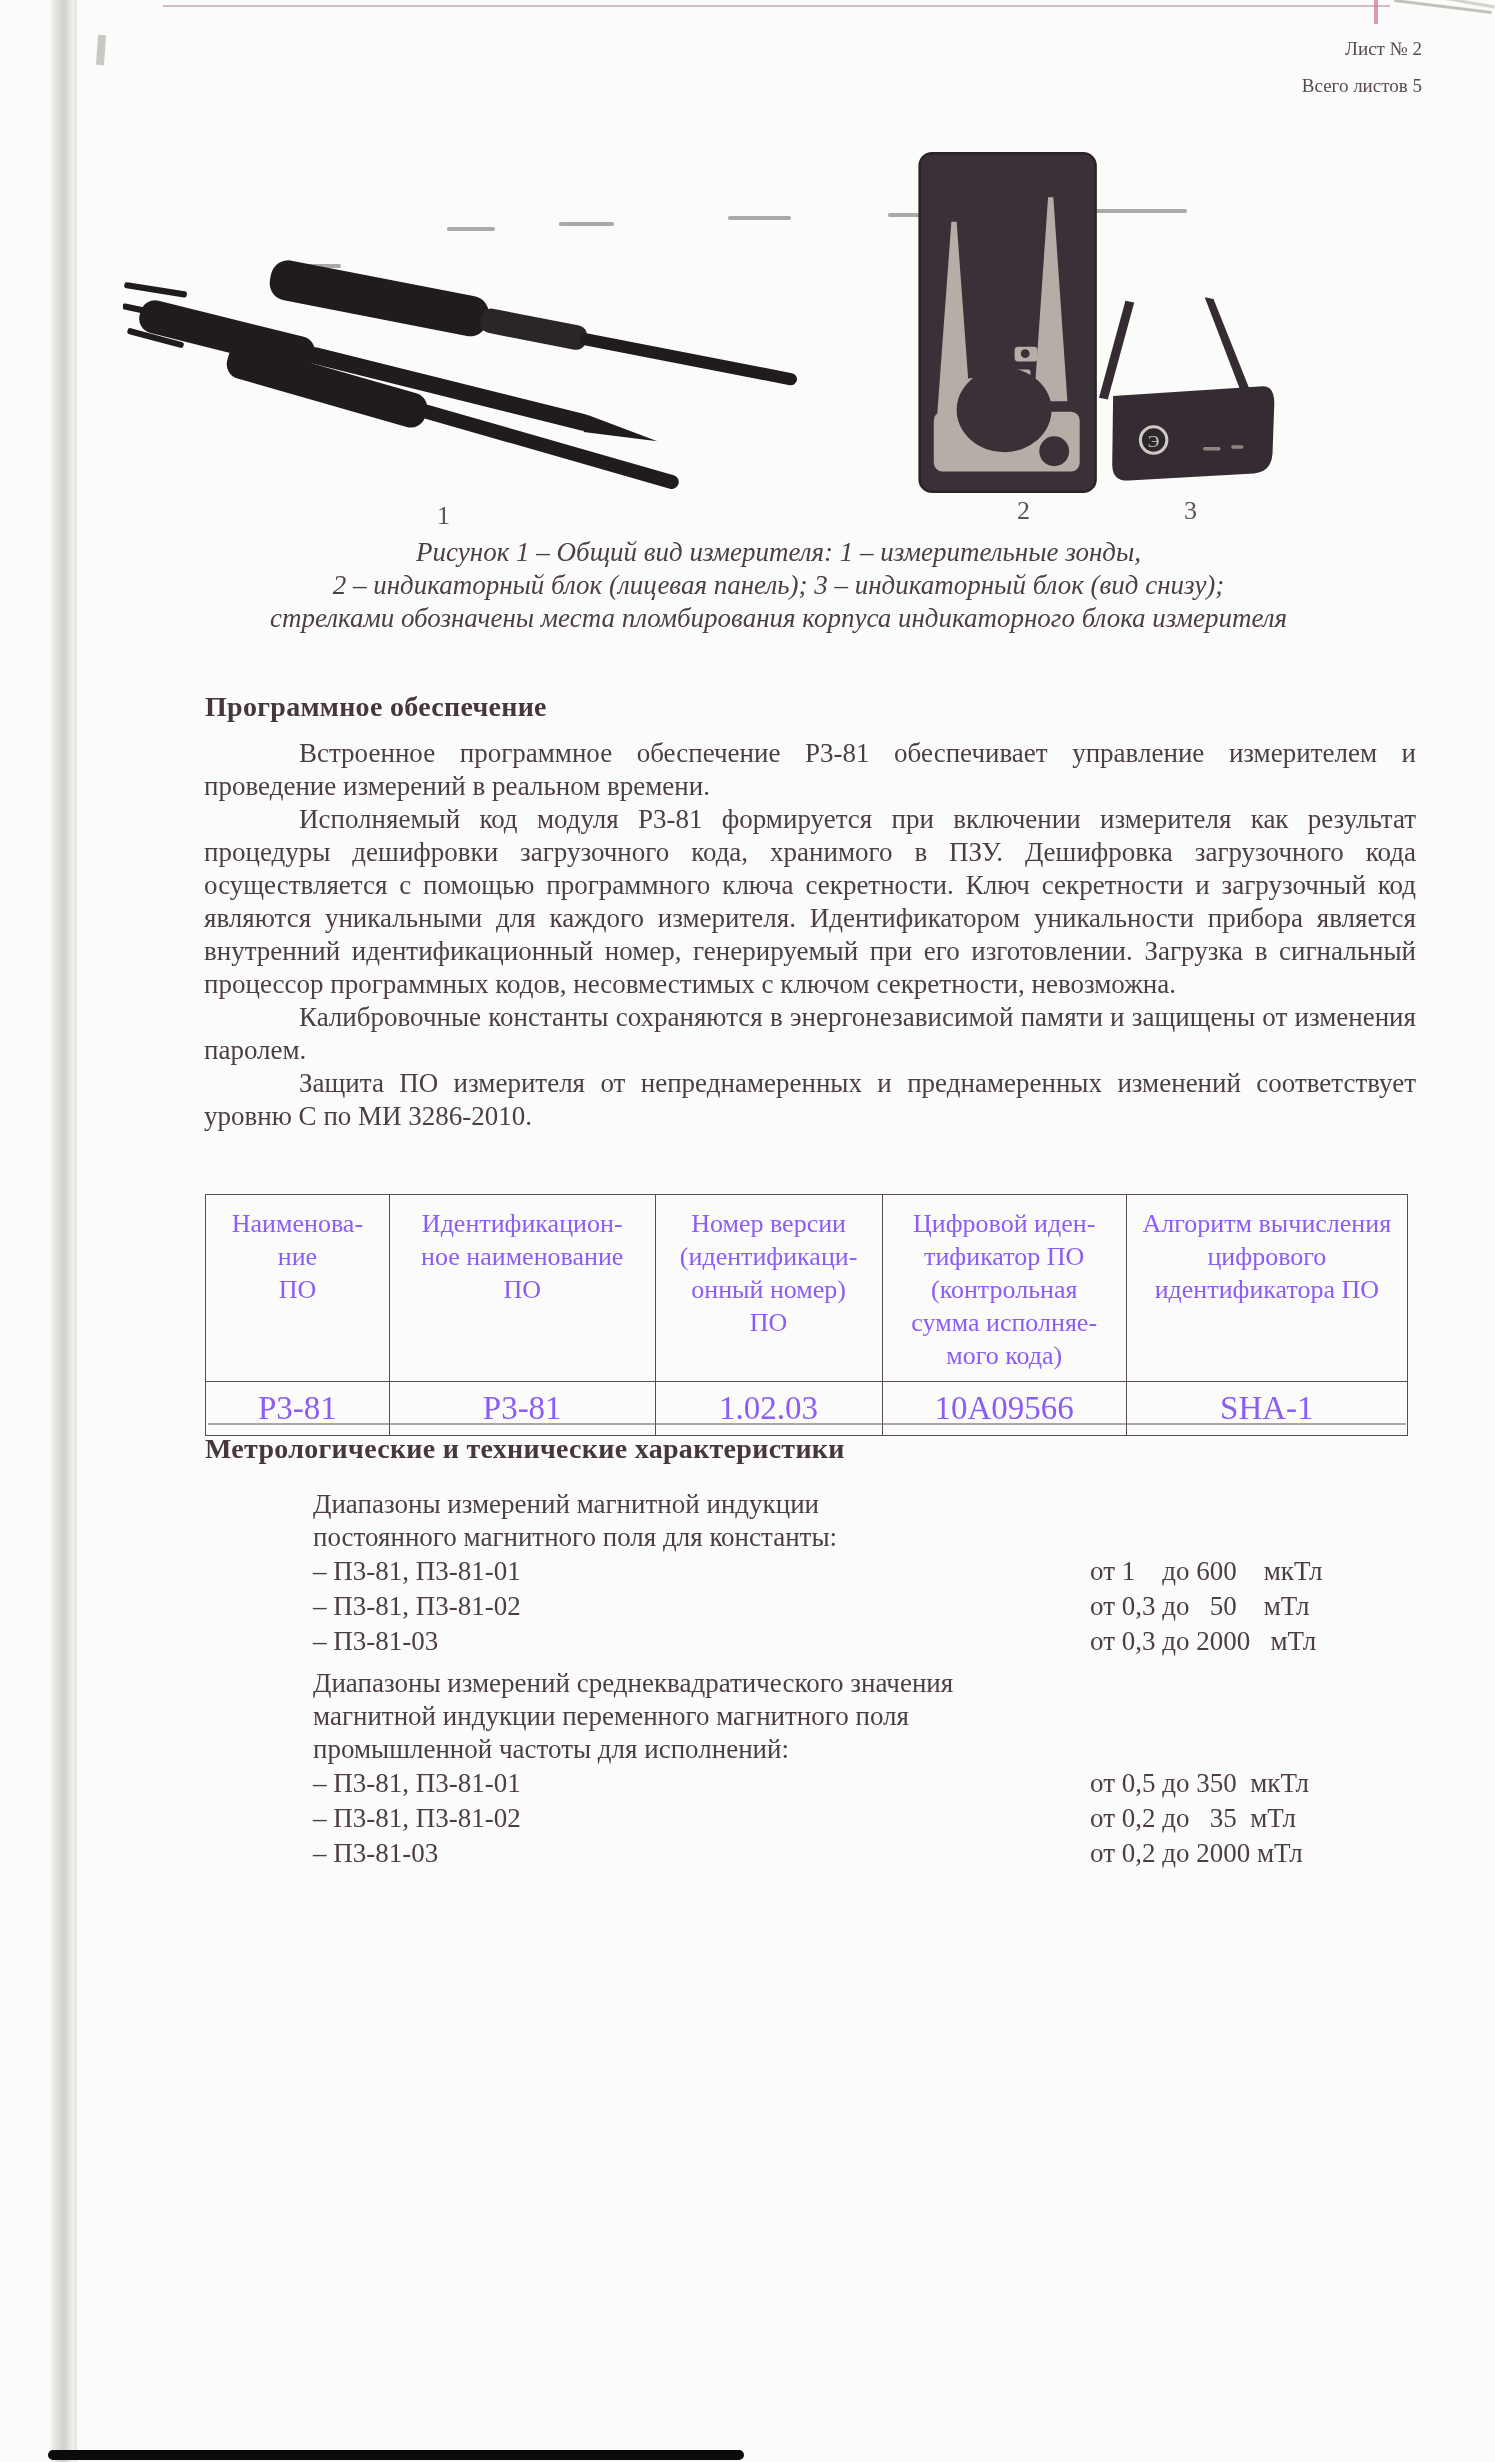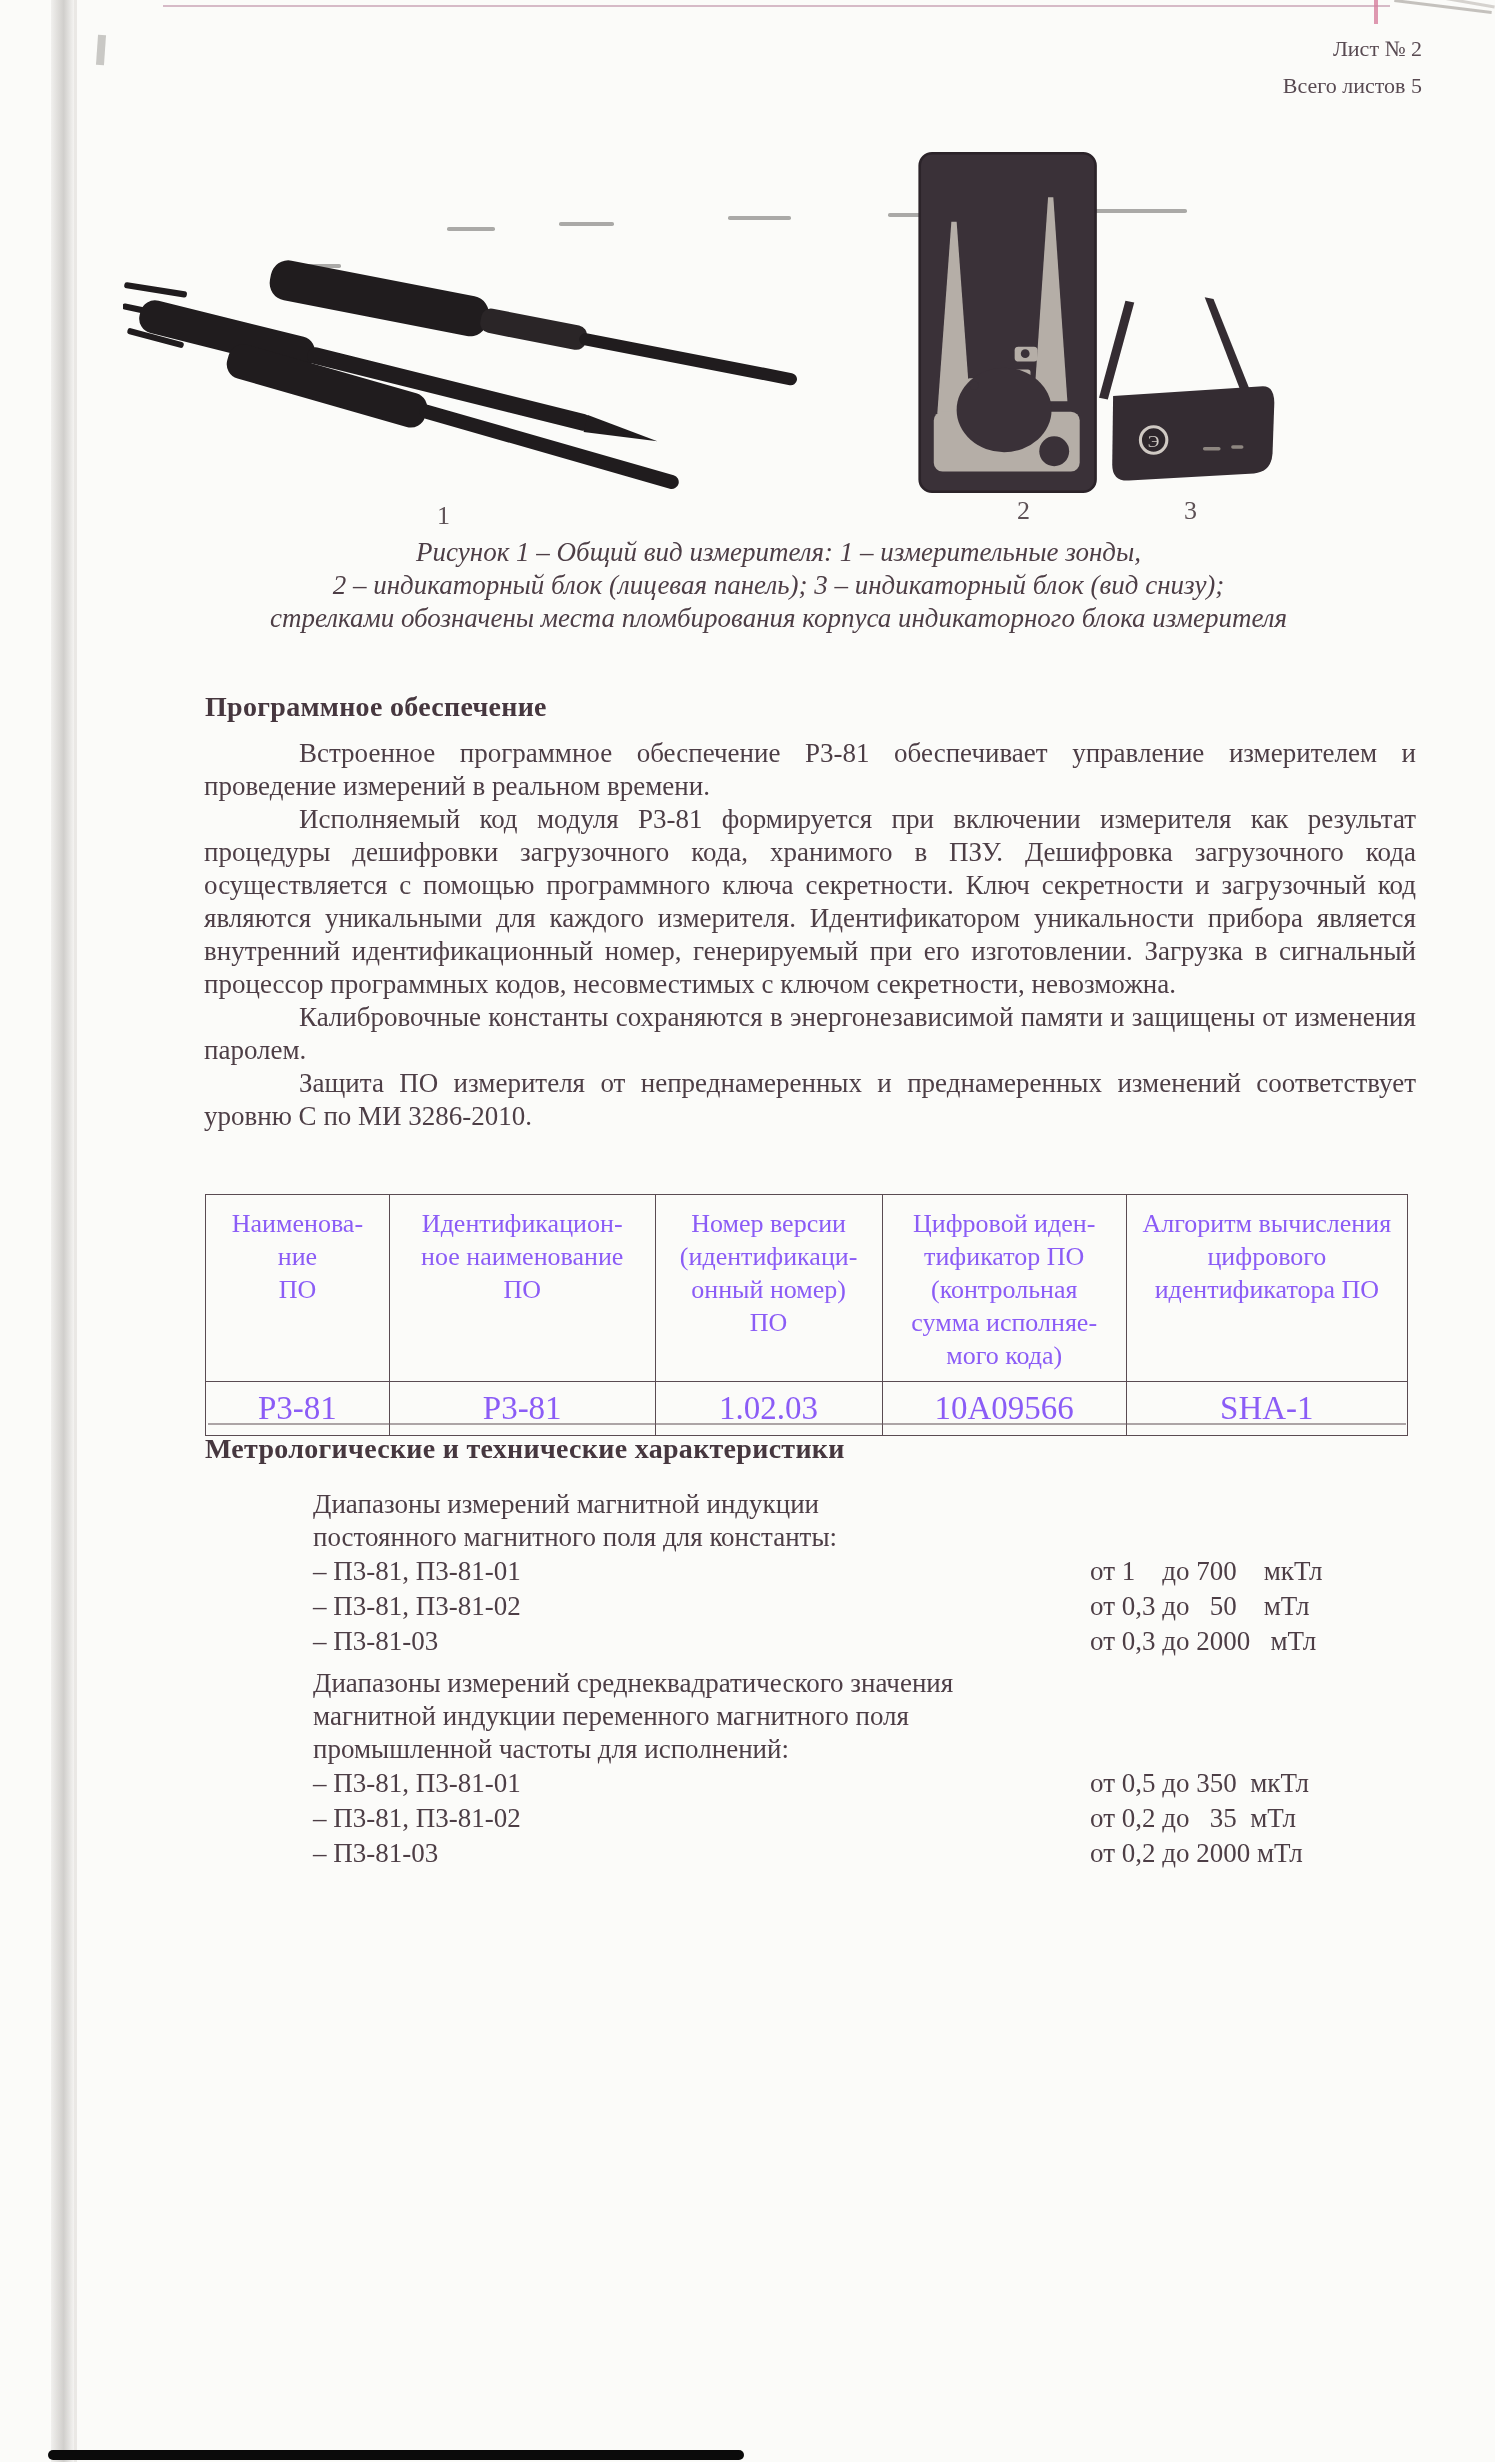--- a/index.html
+++ b/index.html
@@ -16,21 +16,21 @@
   .topline{position:absolute;left:163px;top:5.3px;width:1227px;height:1.8px;background:#c9a4b6;opacity:.75;}
   .tr-tick{position:absolute;left:1374px;top:0;width:3.5px;height:24px;background:#d77f9d;opacity:.8;}
   .tr-scribble{position:absolute;left:1394px;top:5.3px;width:98px;height:2.6px;background:#b7b3ae;transform:rotate(7deg);opacity:.8;}
   .tr-scribble2{position:absolute;left:1442px;top:0.9px;width:53px;height:2.6px;background:#c5c1bc;transform:rotate(10deg);opacity:.7;}
   .tl-mark{position:absolute;left:97px;top:35px;width:8px;height:30px;background:#bdbcb8;transform:rotate(4deg);opacity:.8;}
   .dash{position:absolute;height:3.5px;background:#8f8e8b;opacity:.75;border-radius:1.8px;}
   .bottom-bar{position:absolute;left:48px;bottom:1.8px;width:696px;height:10.6px;background:#0b0b0b;border-radius:5.3px;}
 
   
   .sheet-header{position:absolute;top:30px;right:73px;text-align:right;
-    font-size:22px;line-height:37px;color:#584a52;margin-left:44px;}
+    font-size:19px;line-height:37px;color:#584a52;margin-left:44px;}
 
   
   .fig{position:absolute;}
   .fig-label{position:absolute;font-size:26px;color:#5d5156;}
   .caption{position:absolute;top:536px;left:66px;width:1425px;text-align:center;
     font-size:27px;line-height:33px;color:#4d3e46;font-style:italic;}
 
   
   .h-section{position:absolute;left:205px;font-size:28px;font-weight:bold;color:#46373f;letter-spacing:0.3px;}
   .body-text{position:absolute;top:737px;left:204px;width:1212px;
@@ -186,21 +186,21 @@
     </table>
   <div class="table-underline"></div>
 
   <div class="h-section" style="top:1433px;">Метрологические и технические характеристики</div>
 
   <div class="ranges" style="top:1488px;">
     <div class="intro">Диапазоны измерений магнитной индукции</div>
     <div class="intro">постоянного магнитного поля для константы:</div>
     <div class="range-row">
       <span>– П3-81, П3-81-01</span>
-      <span class="range-value">от 1    до 700    мкТл</span>
+      <span class="range-value">от 1    до 600    мкТл</span>
     </div>
     <div class="range-row">
       <span>– П3-81, П3-81-02</span>
       <span class="range-value">от 0,3 до   50    мТл</span>
     </div>
     <div class="range-row">
       <span>– П3-81-03</span>
       <span class="range-value">от 0,3 до 2000   мТл</span>
     </div>
   </div>

